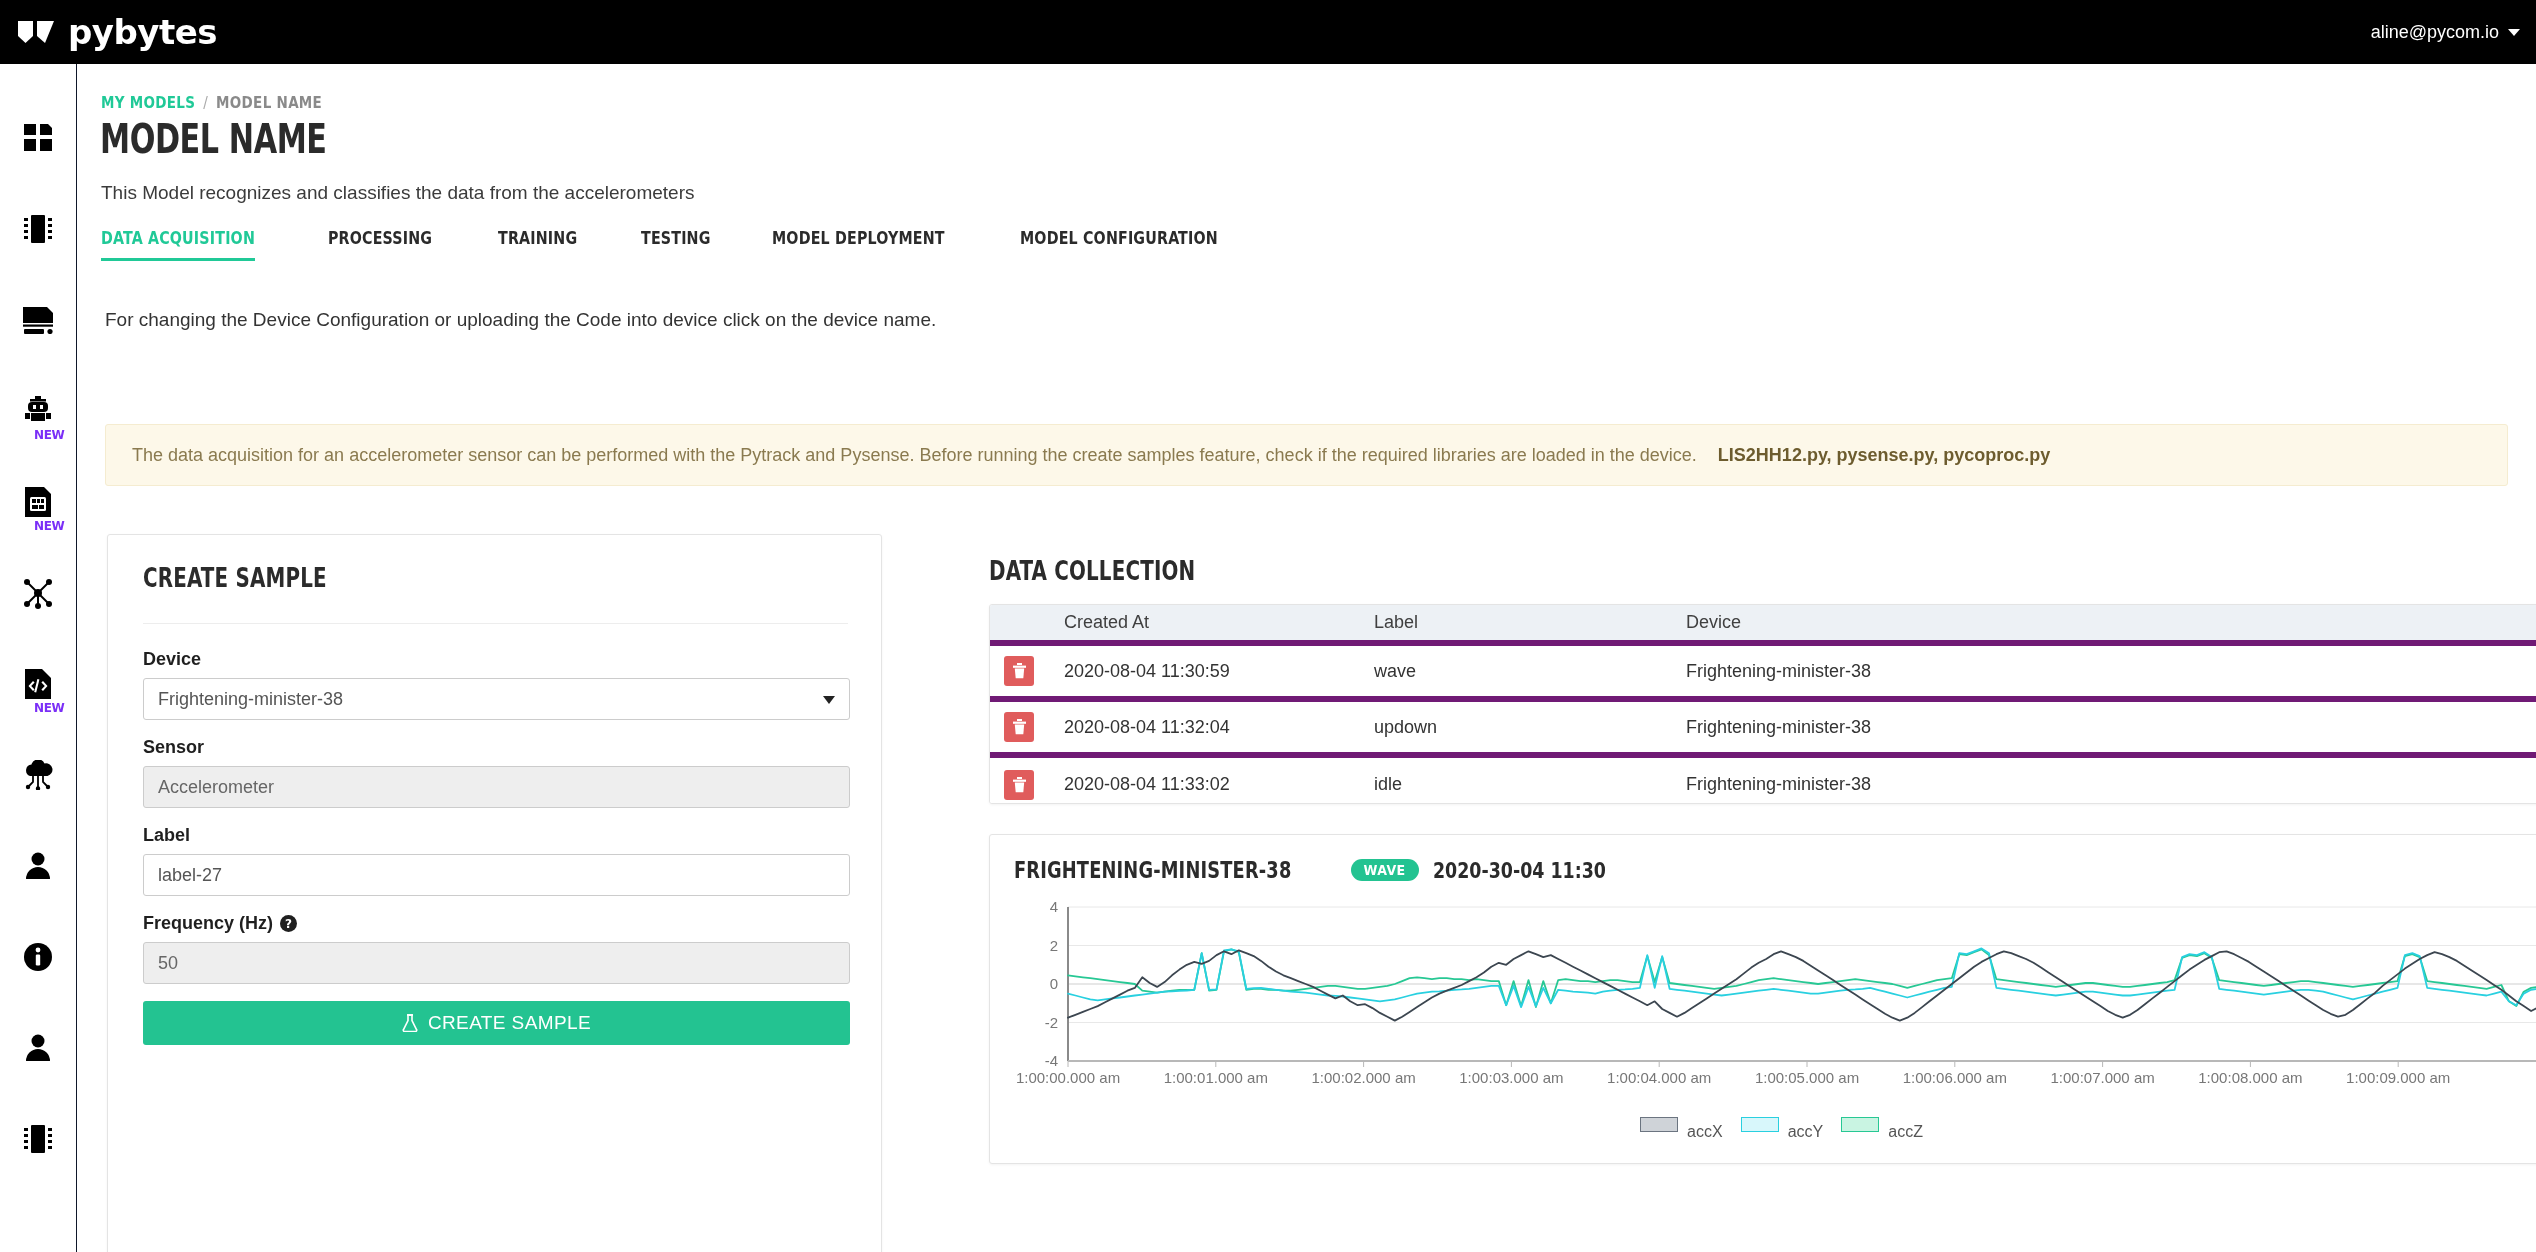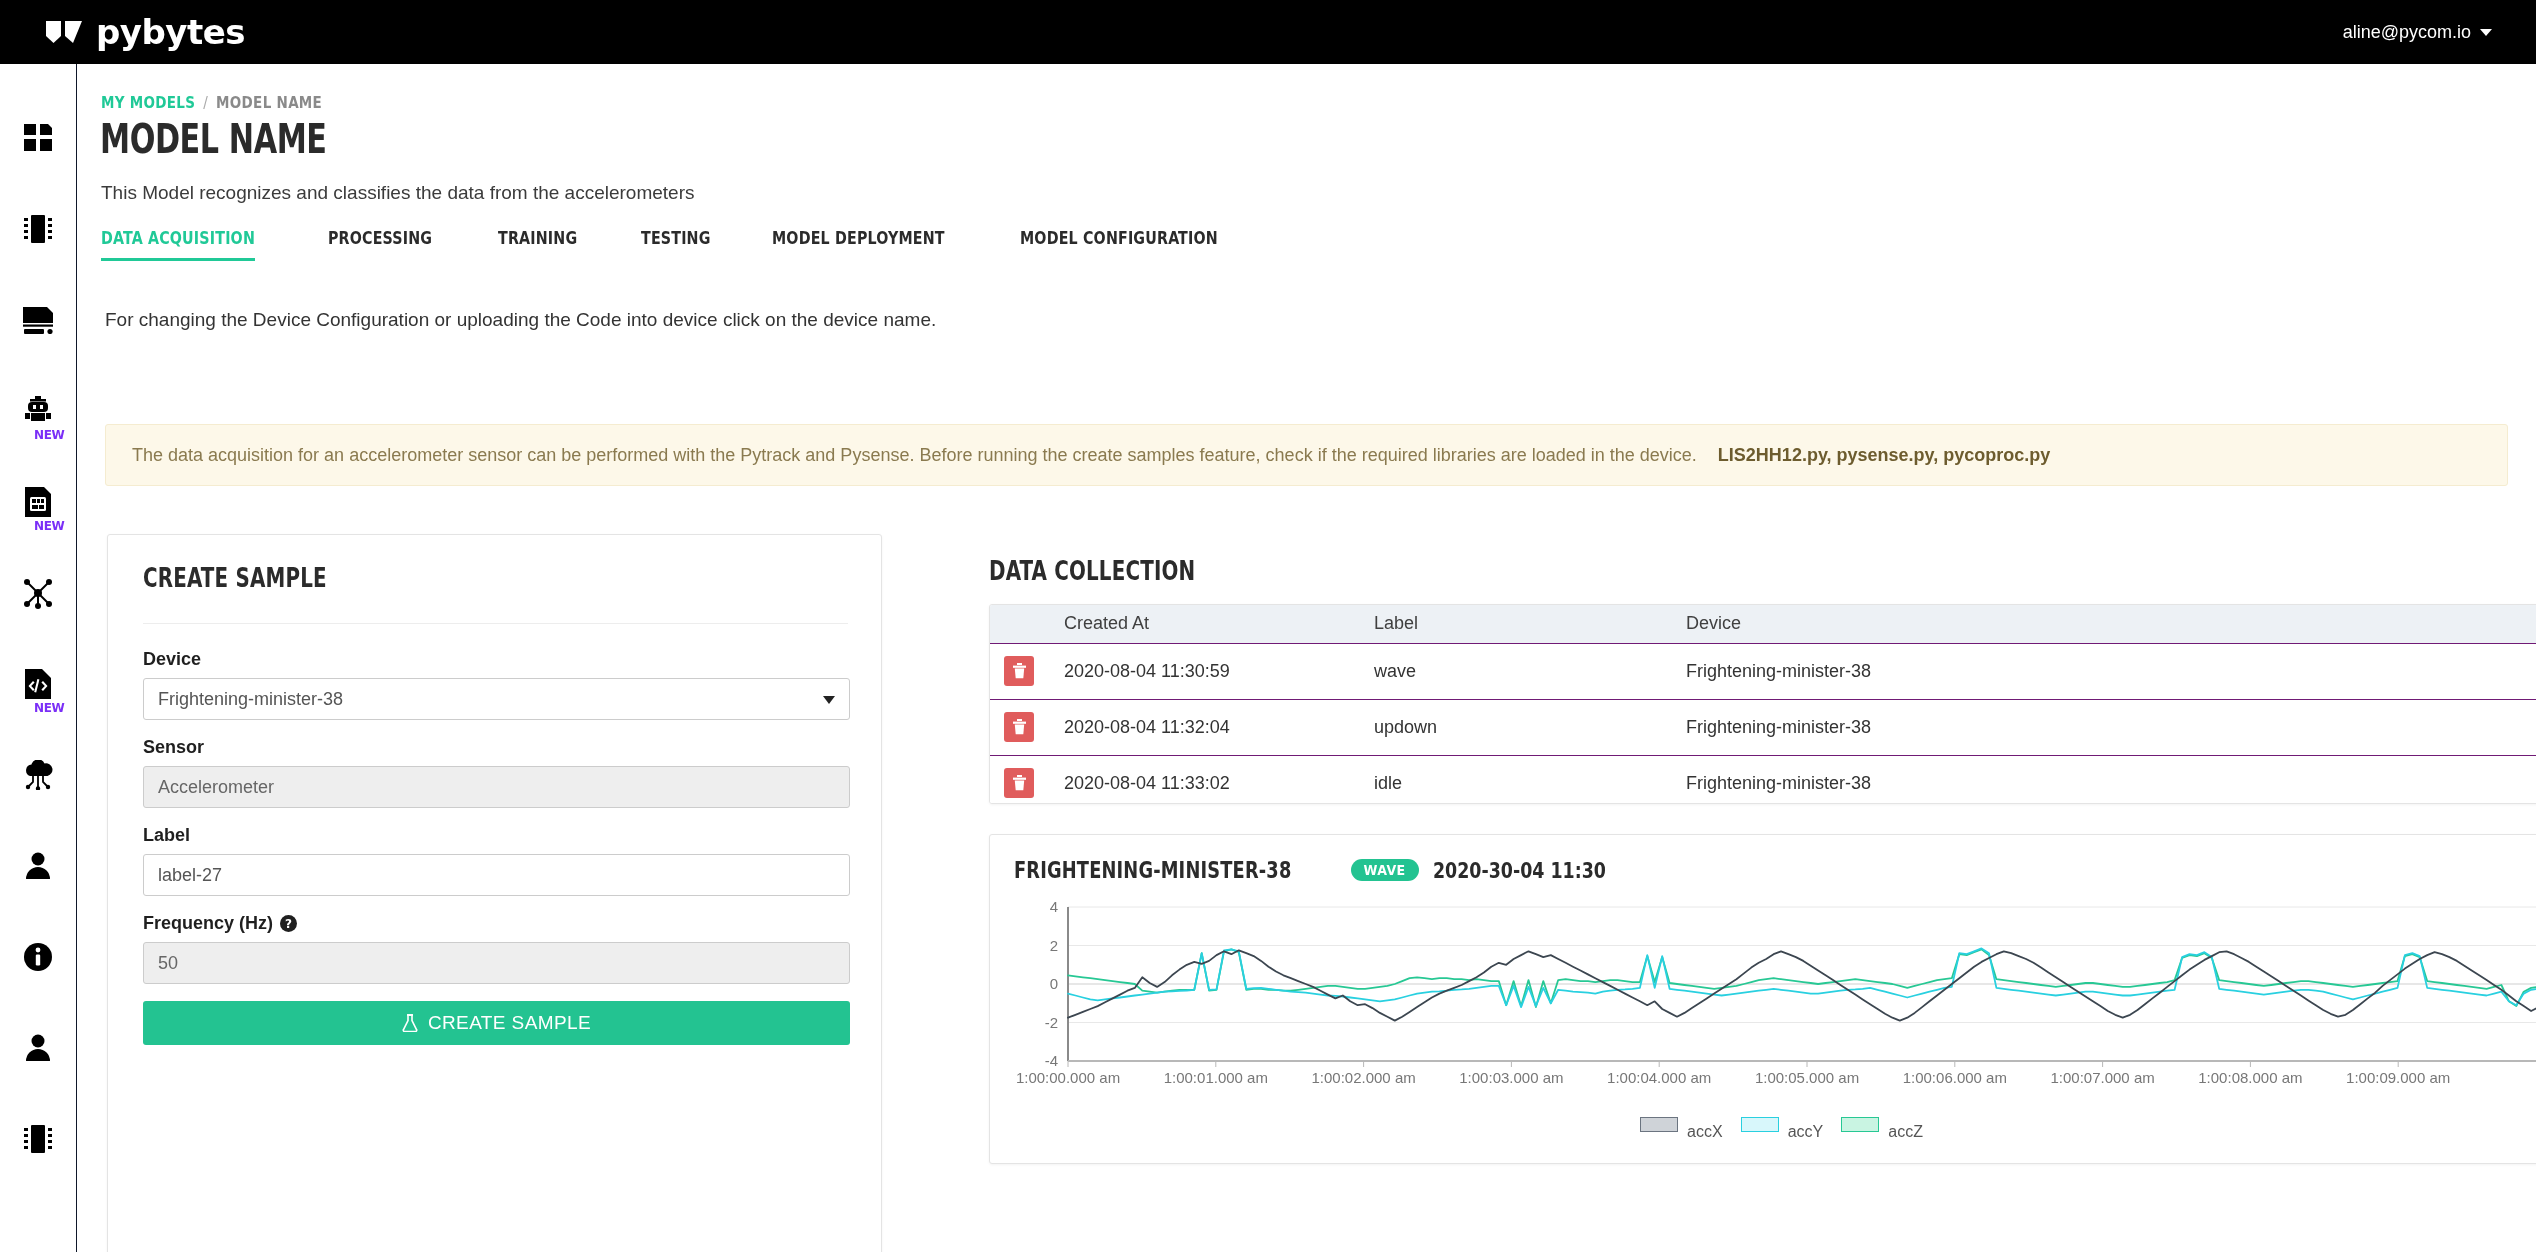--- a/index.html
+++ b/index.html
@@ -8,21 +8,21 @@
     background: #ffffff;
     font-family: "Liberation Sans", sans-serif;
     overflow: hidden;
   }
   .app { position: relative; width: 2536px; height: 1252px; }
 
   
   .topbar {
     position: absolute; left: 0; top: 0; width: 2536px; height: 64px;
     background: #000000; display: flex; align-items: center;
-    justify-content: space-between; padding: 0 44px;
+    justify-content: space-between; padding: 0 16px;
   }
   .logo-wrap { display: flex; align-items: center; gap: 10px; }
   .logo-mark { display: block; }
   .logo-text {
     color: #fff; font-size: 34px; font-weight: bold; letter-spacing: -0.5px;
     font-family: "DejaVu Sans", sans-serif;
   }
   .user-menu { display: flex; align-items: center; gap: 9px; cursor: pointer; }
   .user-email { color: #fff; font-size: 18px; font-family: "Liberation Sans", sans-serif; }
   .caret-down {
@@ -153,21 +153,21 @@
     border: 1px solid #e4e4e4; border-radius: 3px; background: #fff; overflow: hidden;
     box-shadow: 0 1px 3px rgba(0,0,0,0.05);
   }
   .tbl { width: 100%; border-collapse: collapse; }
   .tbl thead th {
     background: #edf1f5; height: 38px; text-align: left; font-size: 18px;
     color: #404040; font-weight: normal; padding: 0;
   }
   .tbl tbody td {
     height: 56px; font-size: 18px; color: #333; padding: 0;
-    border-top: 1px solid #701a75; background: #fff;
+    border-top: 6px solid #701a75; background: #fff;
   }
   .c-del { width: 74px; padding-left: 14px !important; }
   .c-created { width: 310px; }
   .c-label { width: 312px; }
   .c-device { }
   .del-btn {
     width: 30px; height: 30px; background: #e05c5c; border-radius: 3px;
     display: flex; align-items: center; justify-content: center; cursor: pointer; border: none;
   }
 

